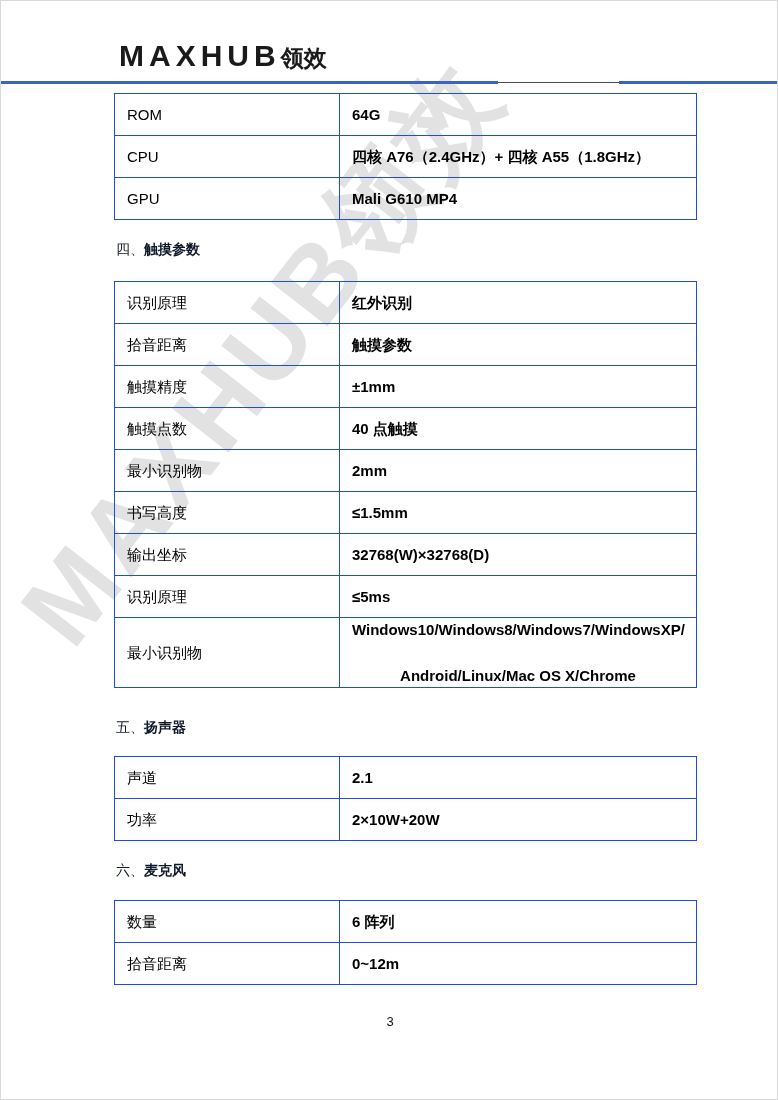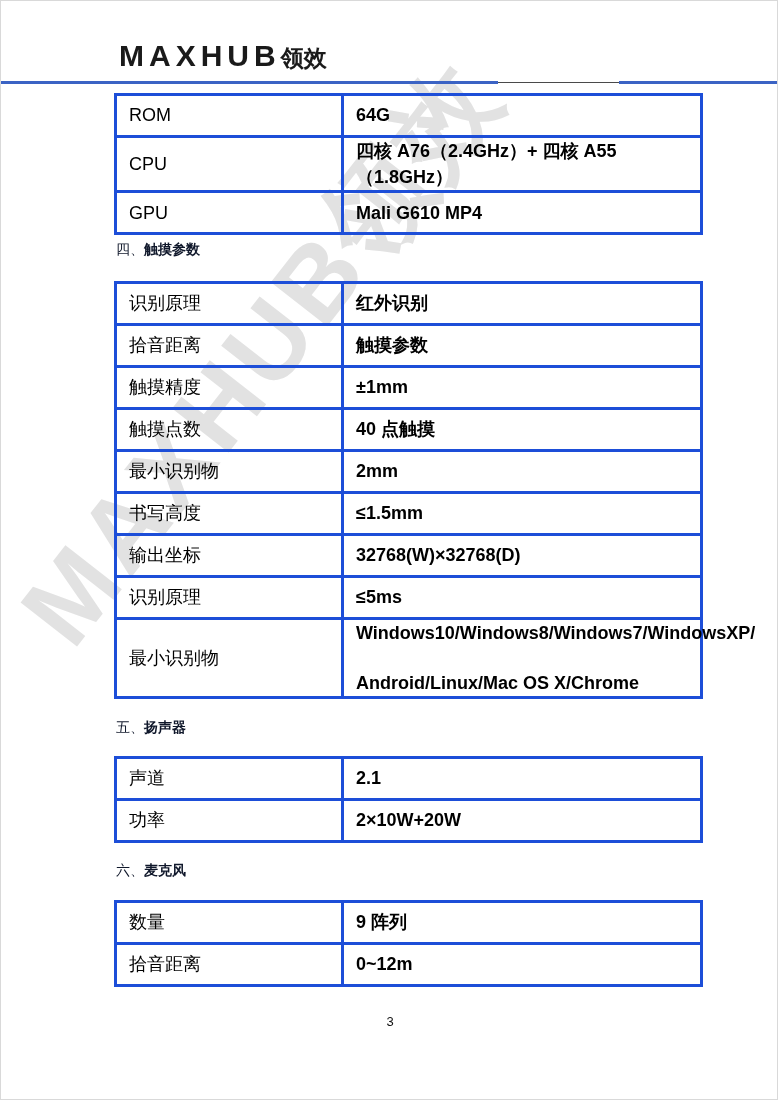--- a/index.html
+++ b/index.html
@@ -114,34 +114,34 @@
 
   .spec-table {
     position: absolute;
     left: 113px;
     width: 532px;
     border-collapse: collapse;
     table-layout: fixed;
     background: transparent;
   }
   .spec-table td {
-    border: 3px solid #1d4ed8;
-    font-size: 18px;
+    border: 1px solid #1d4ed8;
+    font-size: 15px;
     line-height: 1.45;
     padding: 0 12px;
     vertical-align: middle;
     background: transparent;
     font-family: "Liberation Sans", "DejaVu Sans", sans-serif;
   }
   .spec-table td.k { width: 200px; }
   .spec-table td.v { width: 332px; font-weight: bold; }
   .spec-table tr { height: 42px; }
   .spec-table tr.tall { height: 70px; }
   .multi-line .ln { display: block; }
-  .multi-line .ln + .ln { margin-top: 24px; }
+  .multi-line .ln + .ln { margin-top: 24px; text-align: center; }
 
   .section-heading {
     position: absolute;
     left: 115px;
     font-size: 14px;
     white-space: nowrap;
     color: #0f172a;
     font-family: "Liberation Sans", "DejaVu Sans", sans-serif;
   }
   .section-heading .num { font-weight: 400; }
@@ -256,21 +256,21 @@
         </tr>
       </tbody>
     </table>
 
     <div class="section-heading" style="top:861px;"><span class="num">六、</span><span class="ttl">麦克风</span></div>
 
     <table class="spec-table" style="top:899px;">
       <tbody>
         <tr>
           <td class="k">数量</td>
-          <td class="v">9 阵列</td>
+          <td class="v">6 阵列</td>
         </tr>
         <tr>
           <td class="k">拾音距离</td>
           <td class="v">0~12m</td>
         </tr>
       </tbody>
     </table>
 
   </div>
 

